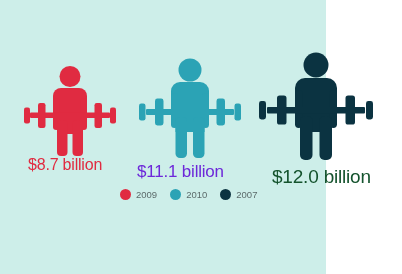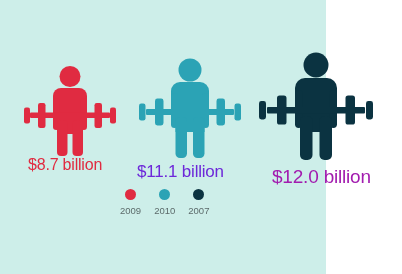--- a/index.html
+++ b/index.html
@@ -43,36 +43,35 @@
     top: 162px;
     font-size: 17px;
     color: #6d28d9;
   }
   
   #group-2016 { left: 252px; top: 50px; }
   #label-2016 {
     left: 272px;
     top: 166px;
     font-size: 19px;
-    color: #a21caf;
+    color: #14532d;
   }
   
   #legend {
     position: absolute;
     left: 120px;
     top: 189px;
     display: flex;
     align-items: center;
     gap: 13px;
   }
   .legend-item {
     display: flex;
     align-items: center;
     gap: 5px;
-    flex-direction: column;
   }
   .legend-dot {
     width: 11px;
     height: 11px;
     border-radius: 50%;
     display: block;
   }
   .legend-text {
     font-size: 9.5px;
     color: #5c6b6b;

